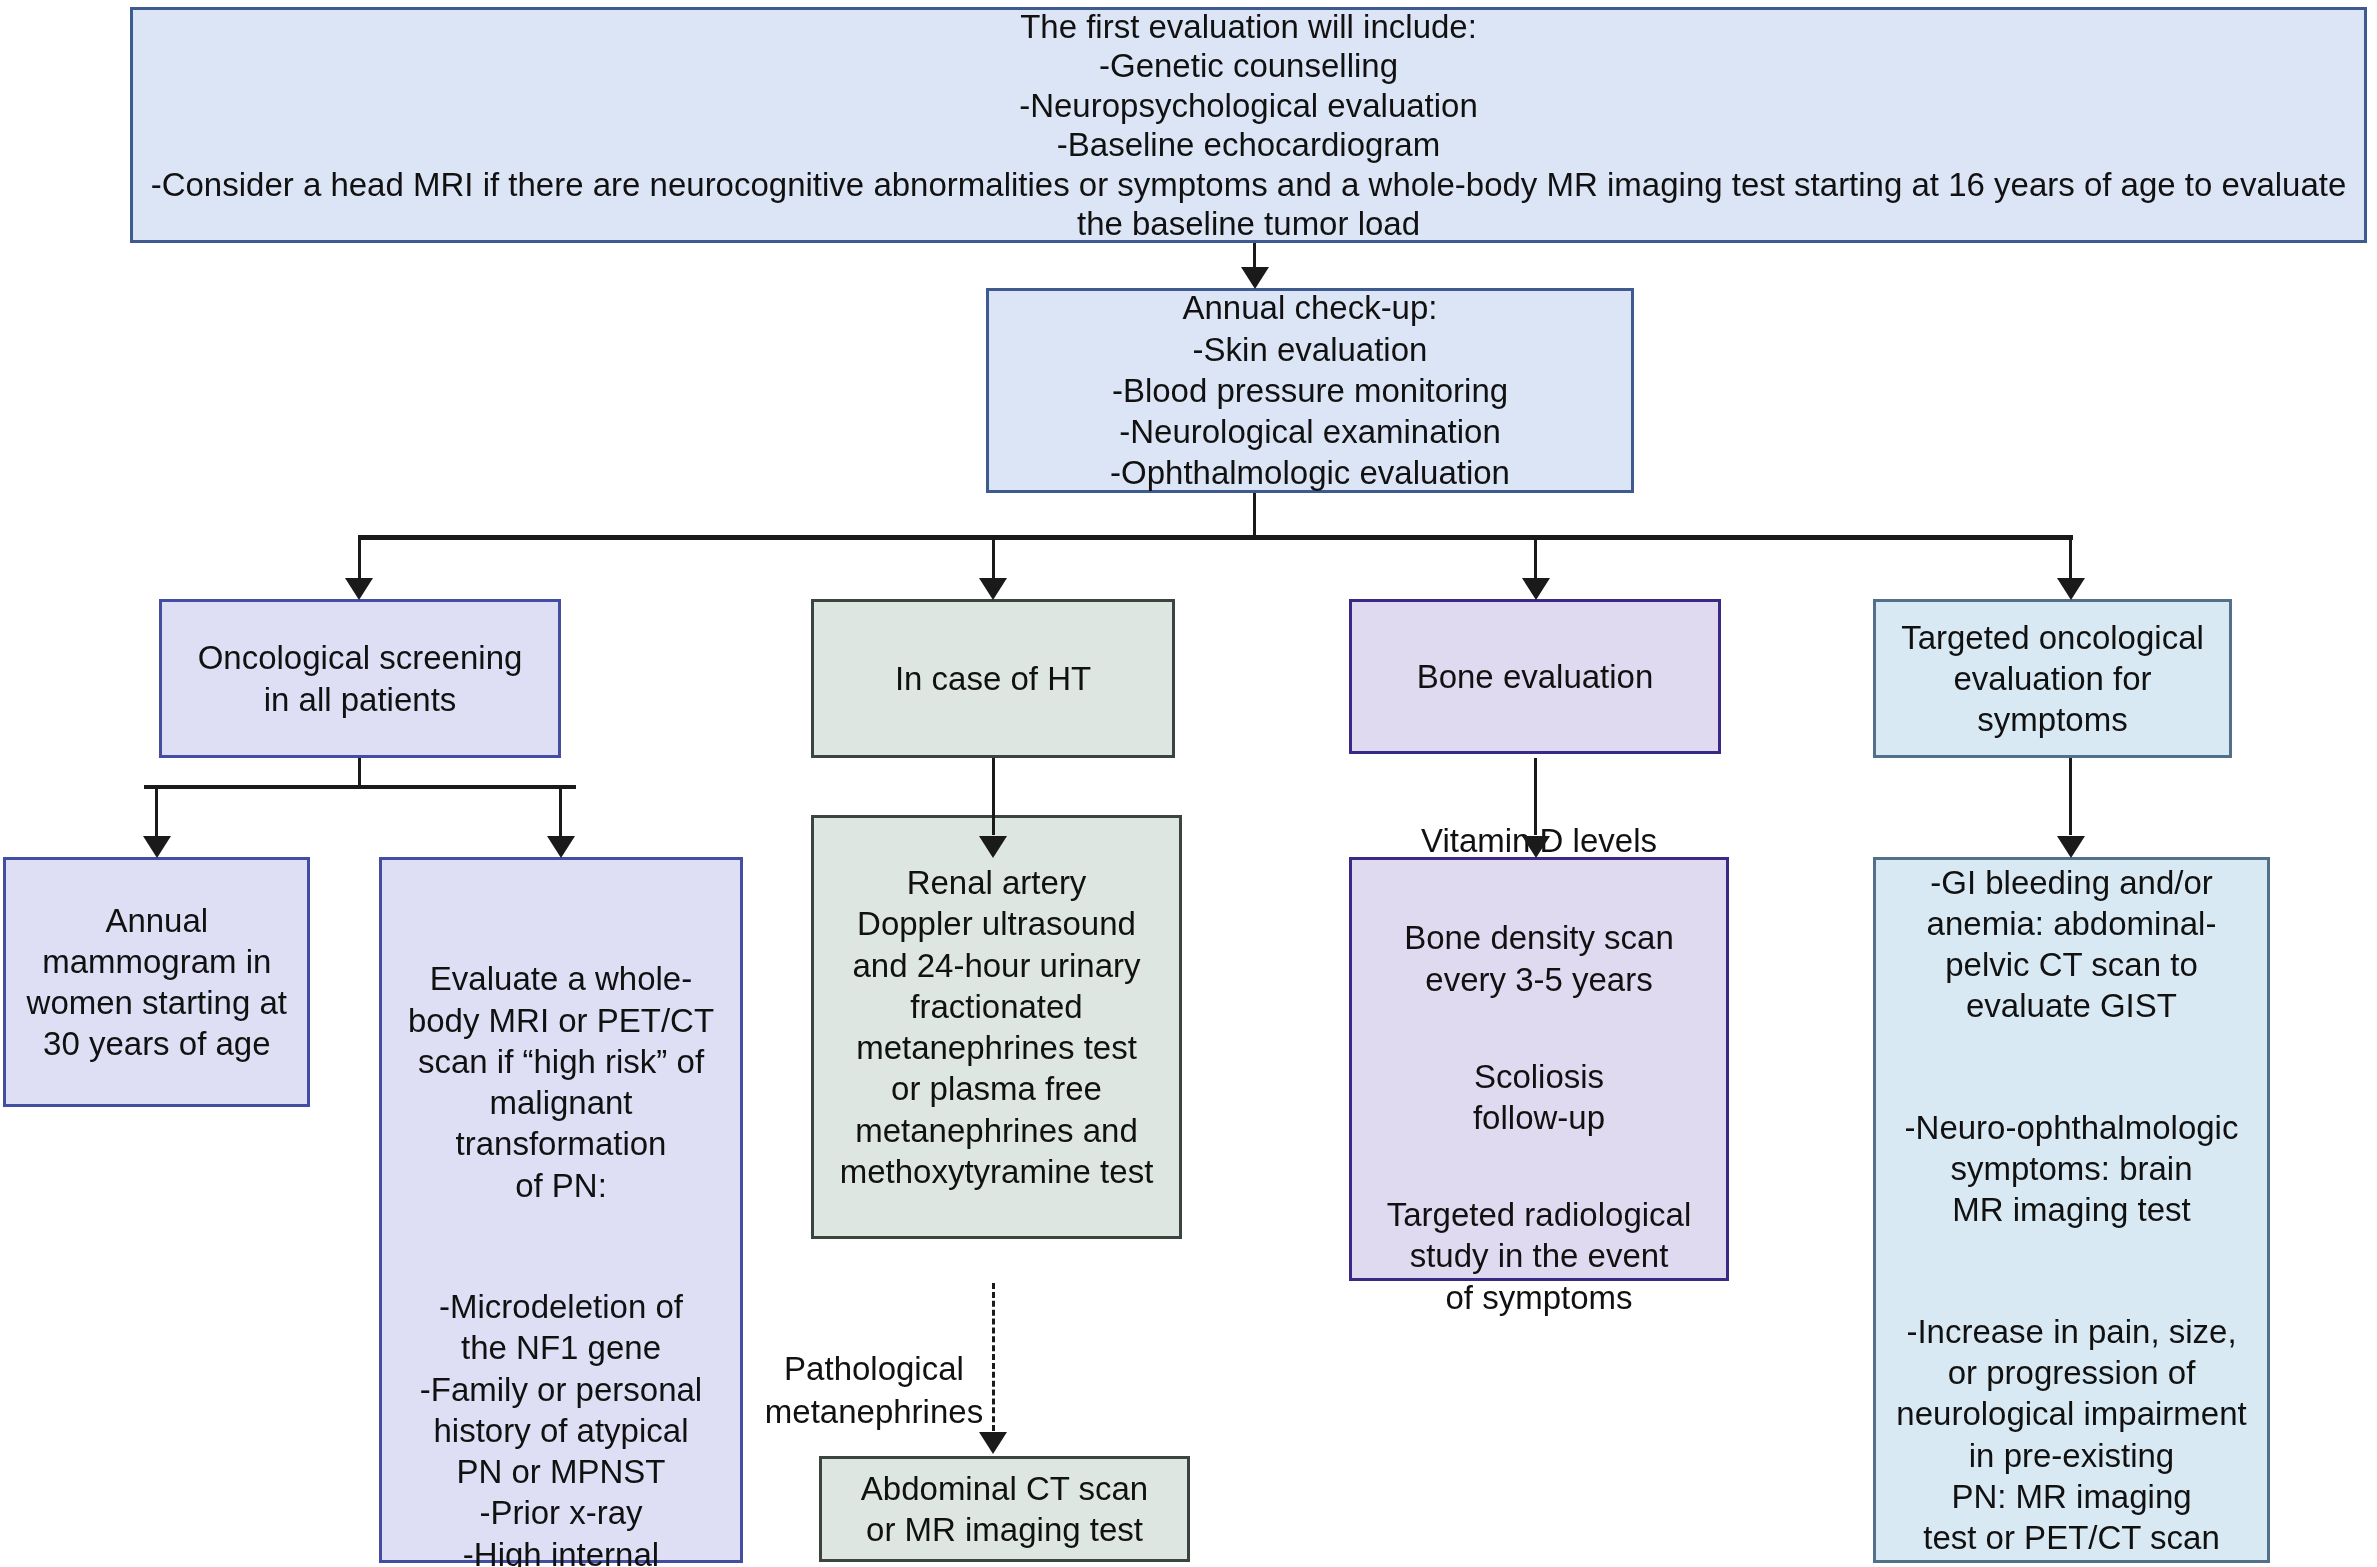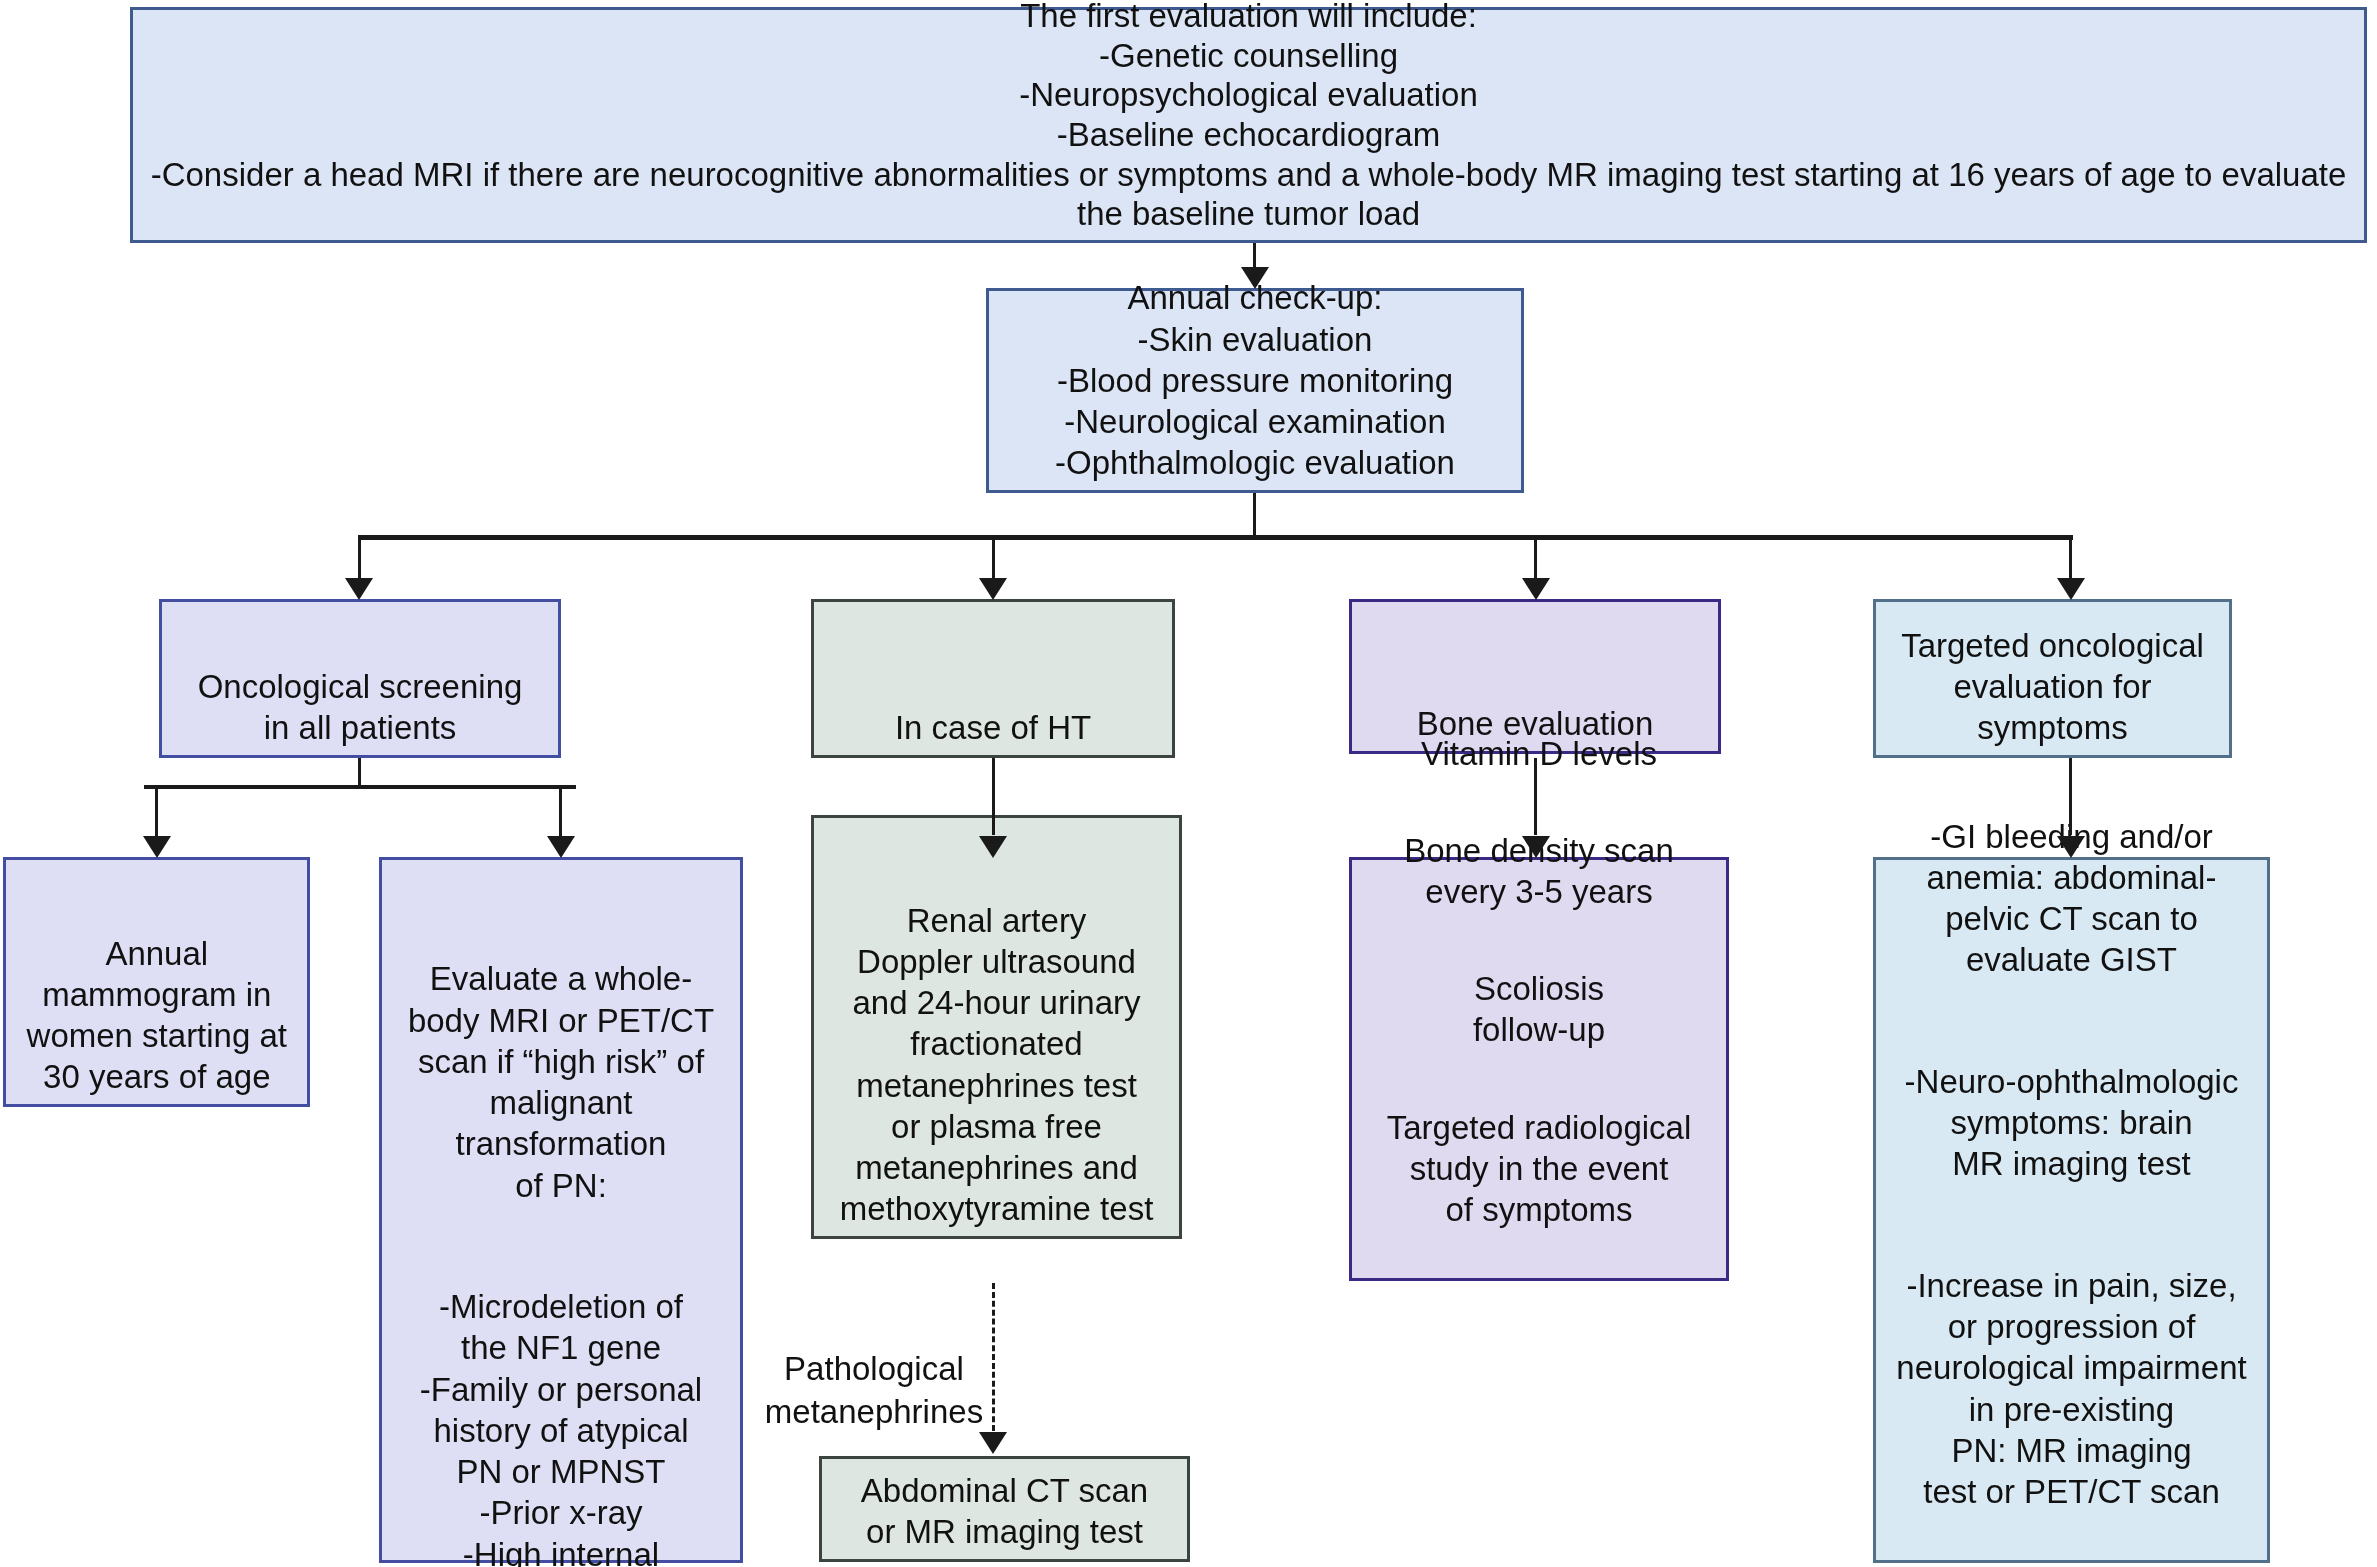--- a/index.html
+++ b/index.html
@@ -11,21 +11,21 @@
     --line-color:#1a1a1a; --text-color:#111111;
   }
   html,body{margin:0;padding:0;background:#ffffff;}
   .canvas{
     position:relative; width:2377px; height:1568px; background:#ffffff;
     font-family:"Liberation Sans","DejaVu Sans",sans-serif;
     color:var(--text-color);
   }
   .node{
     position:absolute; box-sizing:border-box;
-    display:flex; align-items:flex-end; justify-content:center;
+    display:flex; align-items:center; justify-content:center;
     text-align:center; padding:6.5px 11.4px;
   }
   .node-text{white-space:pre-line; font-size:33px; line-height:1.25; width:100%;}
   .node-text p{margin:0; white-space:pre-line;}
   .node-text p + p{margin-top:39px;}
   .node-text.tight p + p{margin-top:14.6px;}
   .lh-tight{line-height:1.2;}
   .top-align{align-items:flex-start; padding-top:57px;}
   .blue{background:var(--blue-fill); border:3.3px solid var(--blue-border);}
   .lavender{background:var(--lavender-fill); border:3.3px solid var(--lavender-border);}
@@ -51,21 +51,21 @@
 <div class="canvas">
 
   <div class="node blue" style="left:130px;top:7.3px;width:2237px;height:236px">
     <div class="node-text lh-tight">The first evaluation will include:
 -Genetic counselling
 -Neuropsychological evaluation
 -Baseline echocardiogram
 -Consider a head MRI if there are neurocognitive abnormalities or symptoms and a whole-body MR imaging test starting at 16 years of age to evaluate the baseline tumor load</div>
   </div>
 
-  <div class="node blue" style="left:986px;top:288px;width:538px;height:205px">
+  <div class="node blue" style="left:986px;top:288px;width:648px;height:205px">
     <div class="node-text">Annual check-up:
 -Skin evaluation
 -Blood pressure monitoring
 -Neurological examination
 -Ophthalmologic evaluation</div>
   </div>
 
   <div class="node lavender" style="left:159px;top:599px;width:402px;height:159px">
     <div class="node-text">Oncological screening
 in all patients</div>

